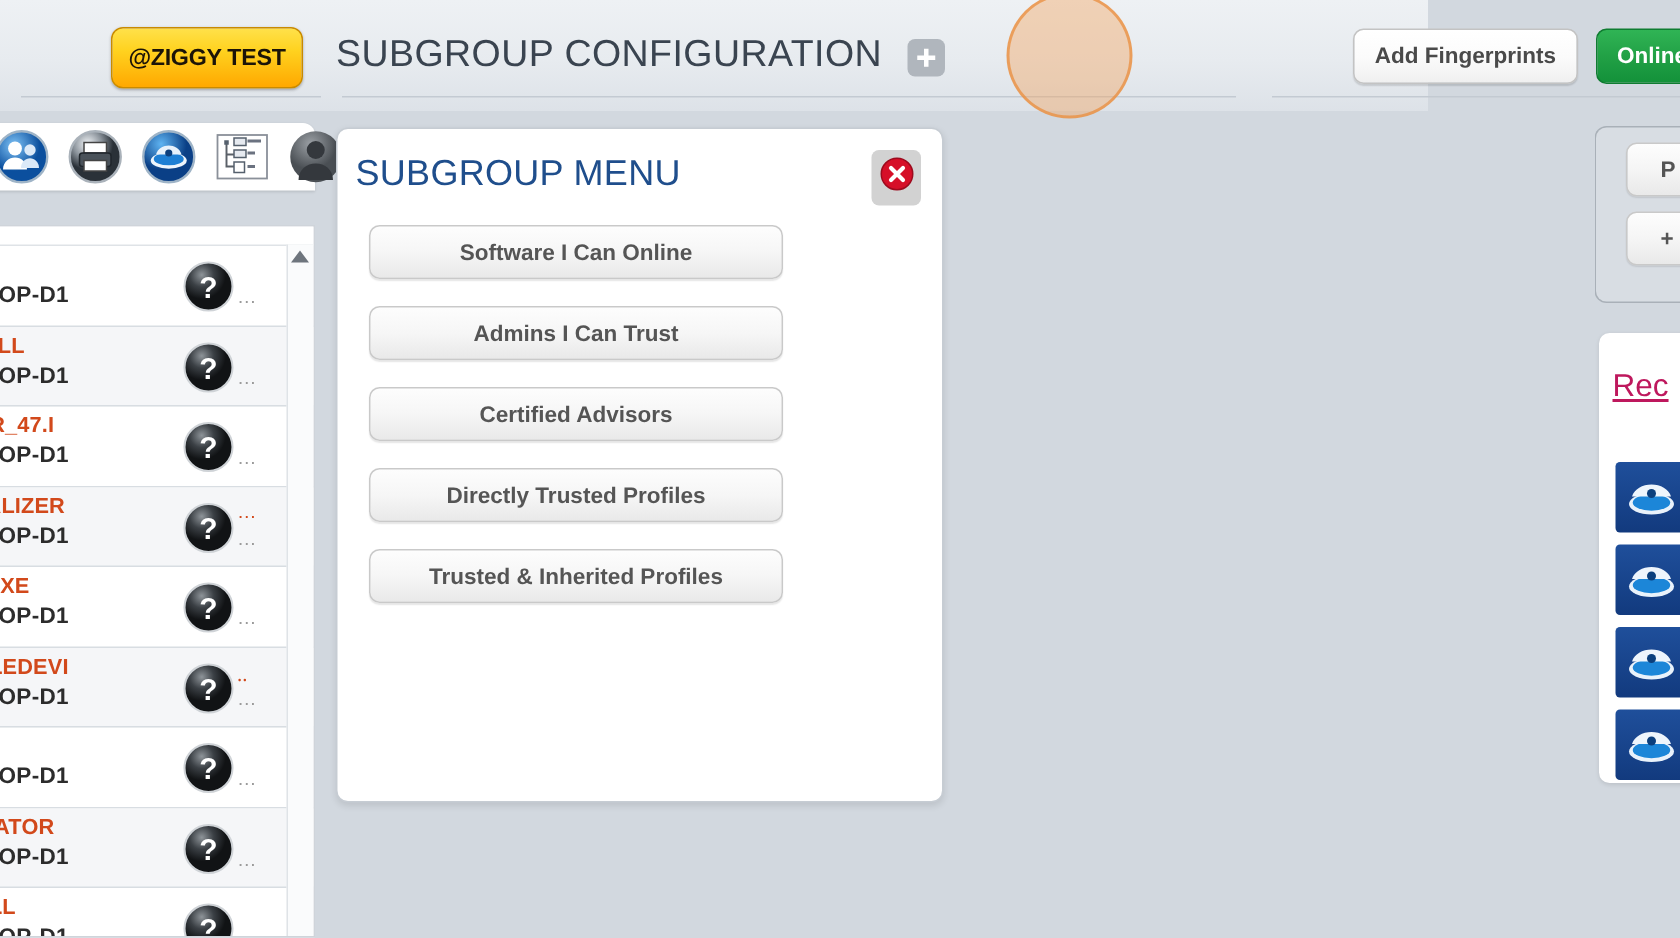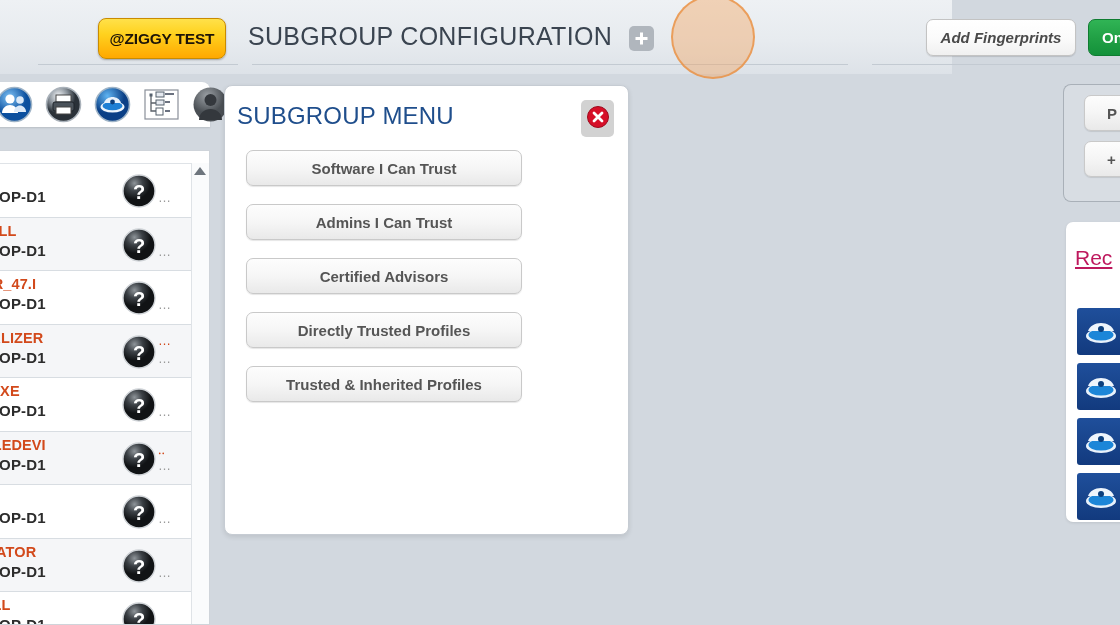--- a/index.html
+++ b/index.html
@@ -16,21 +16,20 @@
     overflow: hidden;
   }
 
   
   .header {
     position: absolute;
     left: 0; top: 0;
     width: 952px; height: 74px;
     background: linear-gradient(to bottom, #eef1f4 0%, #e7ebef 55%, #dde2e8 100%);
     box-sizing: border-box;
-    padding-left: 24px;
   }
   .header-inner {
     position: relative;
     width: 100%; height: 100%;
   }
   .hdr-rule {
     position: absolute;
     bottom: 9px;
     height: 1px;
     background: #c3cad2;
@@ -94,21 +93,20 @@
     width: 150px; height: 37px;
     border-radius: 7px;
     background: linear-gradient(to bottom, #ffffff 0%, #fbfbfb 52%, #f0f0f0 100%);
     border: 1px solid #c3c3c3;
     box-shadow: 0 1px 1px rgba(0,0,0,0.13);
     color: #4a4a4a;
     font-weight: bold;
     font-size: 15px;
     display: flex; align-items: center; justify-content: center;
     box-sizing: border-box;
-    font-style: italic;
   }
 
   .online-btn {
     position: absolute;
     left: 1064px; top: 19px;
     width: 90px; height: 37px;
     border-radius: 7px;
     background: linear-gradient(to bottom, #30b455 0%, #21a045 52%, #13913a 100%);
     border: 1px solid #0f7c31;
     color: #ffffff;
@@ -614,21 +612,21 @@
         <svg width="24" height="24" viewBox="0 0 24 24">
           <circle cx="12" cy="12" r="10.5" fill="#d60f28"></circle>
           <circle cx="12" cy="12" r="10.5" fill="none" stroke="#9d0a1d" stroke-width="1"></circle>
           <path d="M8 8 L16 16 M16 8 L8 16" stroke="#fff" stroke-width="2.8" stroke-linecap="round"></path>
         </svg>
       </span>
     </div>
 
     <div class="menu-btns" id="menu-btns">
         <div class="menu-btn">
-          <span>Software I Can Trust</span>
+          <span>Software I Can Online</span>
         </div>
         <div class="menu-btn">
           <span>Admins I Can Trust</span>
         </div>
         <div class="menu-btn">
           <span>Certified Advisors</span>
         </div>
         <div class="menu-btn">
           <span>Directly Trusted Profiles</span>
         </div>

